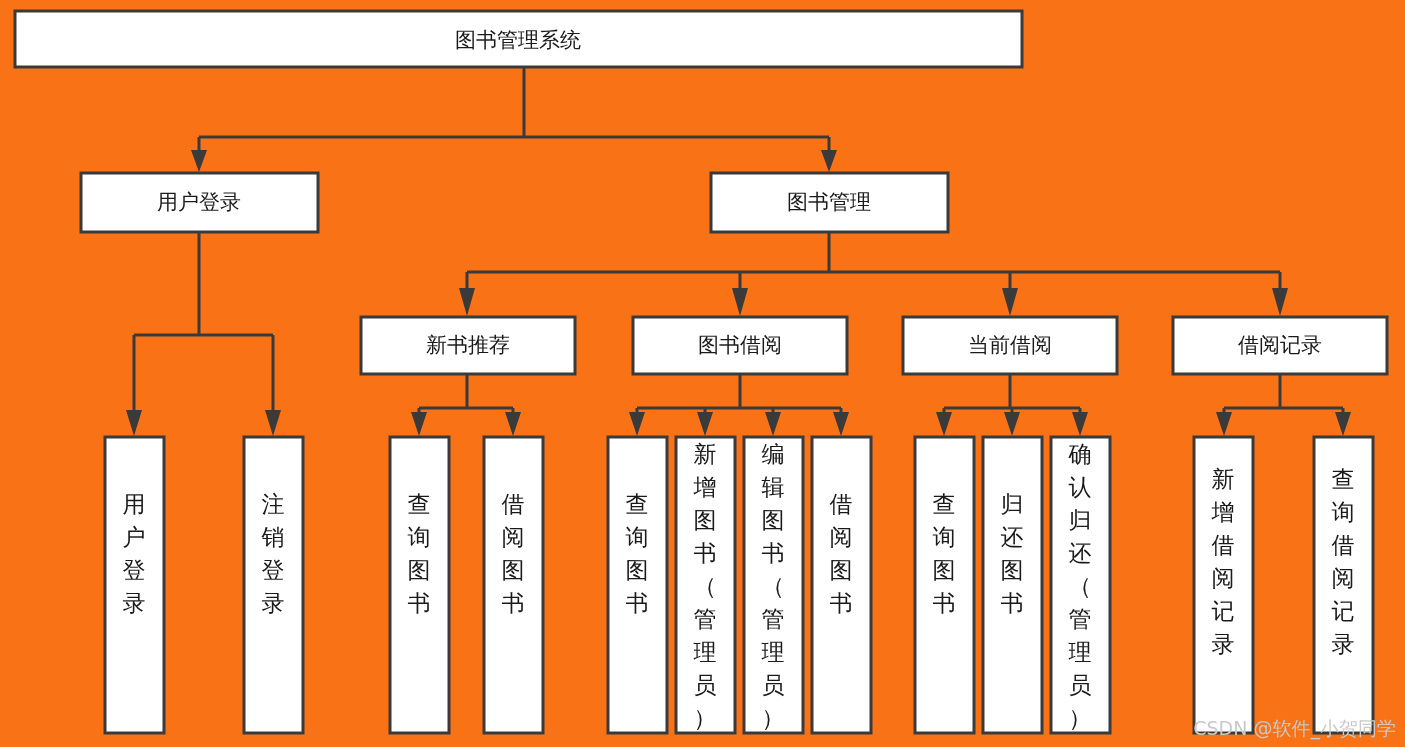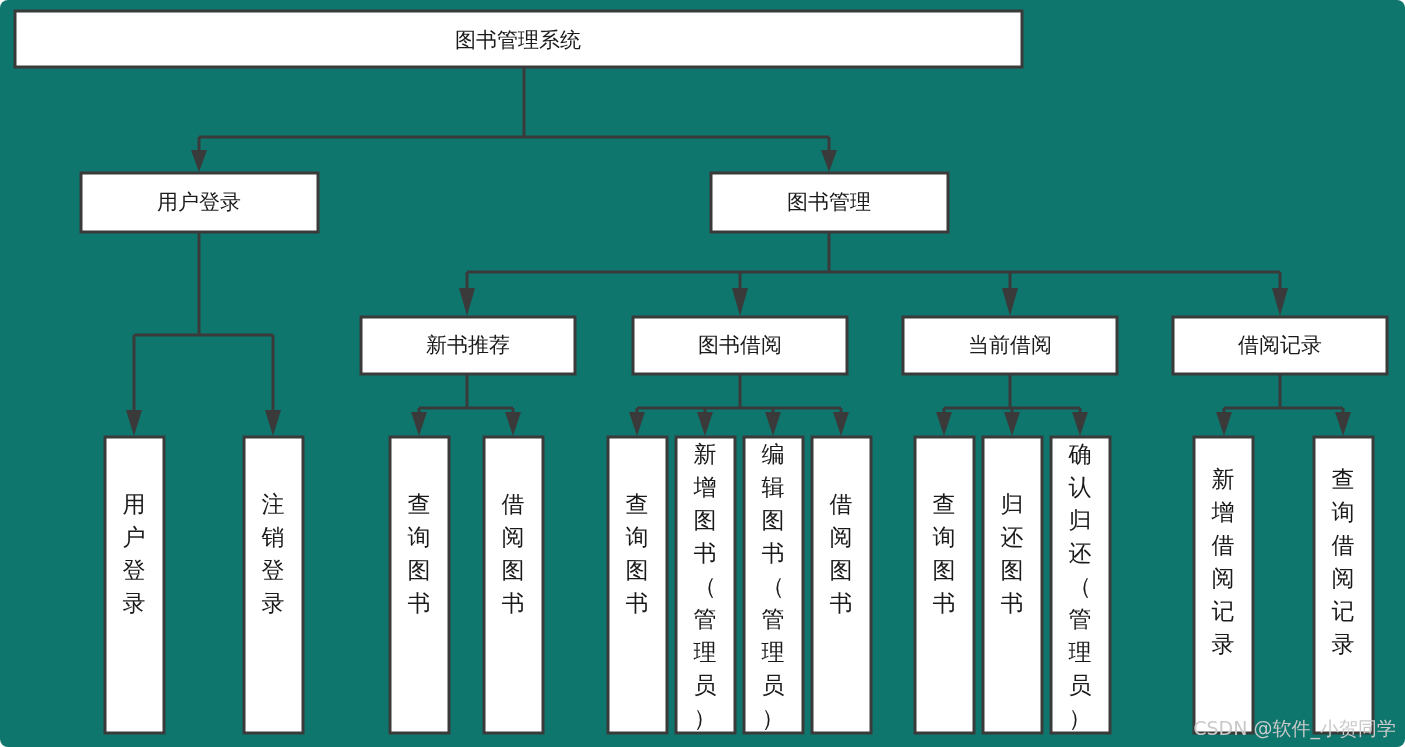--- a/index.html
+++ b/index.html
@@ -8,23 +8,22 @@
     padding: 0;
     background: #ffffff;
   }
   body {
     font-family: "DejaVu Sans", "Liberation Sans", sans-serif;
   }
   #diagram-root {
     position: relative;
     width: 1405px;
     height: 747px;
-    background: #0f766e;
+    background: #f97316;
     overflow: hidden;
-    border-radius: 8px;
   }
   svg.diagram-canvas {
     position: absolute;
     left: 0;
     top: 0;
     width: 1405px;
     height: 747px;
     display: block;
   }
   .node-box {

